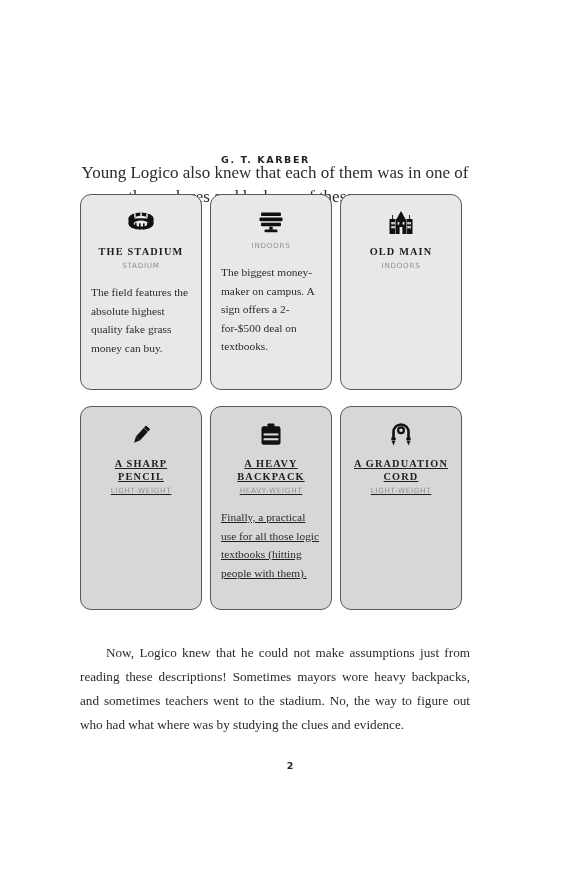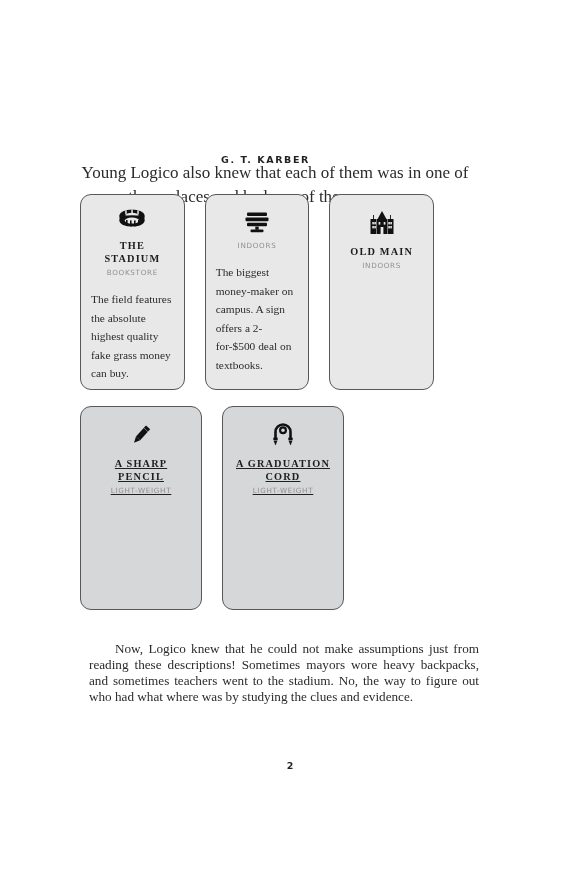--- a/index.html
+++ b/index.html
@@ -48,23 +48,23 @@
     font-size: 17px;
     line-height: 24px;
     color: #2b2b2b;
     text-align: center;
   }
 
   
   .grid {
     position: absolute;
     left: 80px;
-    width: 354px;
+    width: 390px;
     display: flex;
-    gap: 20px;
+    gap: 8px;
   }
   .grid-places { top: 194px; }
   .grid-weapons { top: 406px; text-decoration: underline; }
 
   .card {
     box-sizing: border-box;
     width: 122px;
     border: 1.3px solid #58585a;
     border-radius: 11px;
     padding: 11px 10px 10px 10px;
@@ -118,25 +118,24 @@
     text-align: left;
   }
 
   
   .closing {
     position: absolute;
     left: 80px;
     top: 628px;
     width: 390px;
     font-size: 13.2px;
-    line-height: 16px;
+    line-height: 24px;
     color: #2b2b2b;
     text-align: justify;
     text-indent: 26px;
-    margin-left: 9px;
   }
 
   
   .folio {
     position: absolute;
     left: 0;
     top: 760px;
     width: 580px;
     text-align: center;
     font-family: "DejaVu Sans", sans-serif;
@@ -168,21 +167,21 @@
           <rect x="13" y="12.4" width="1.6" height="6" fill="#111"></rect>
           <rect x="17" y="12.4" width="1.6" height="6" fill="#111"></rect>
           <rect x="21" y="12" width="1.6" height="5.4" fill="#111"></rect>
           <rect x="5.4" y="11.4" width="1.6" height="5" fill="#111"></rect>
           <rect x="8.2" y="2.4" width="1.5" height="4" fill="#e8e8e8"></rect>
           <rect x="14.3" y="1.4" width="1.5" height="4" fill="#e8e8e8"></rect>
           <rect x="20.3" y="2.4" width="1.5" height="4" fill="#e8e8e8"></rect>
         </svg>
       </div>
       <div class="card-title">THE STADIUM</div>
-      <div class="card-sub">BOOKSTORE</div>
+      <div class="card-sub">STADIUM</div>
       <div class="card-body">The field features the absolute highest quality fake grass money can buy.</div>
     </div>
 
     <div class="card">
       <div class="card-icon">
         <svg width="26" height="24" viewBox="0 0 26 24">
           <rect x="3" y="1.5" width="20" height="3.6" rx="1" fill="#111"></rect>
           <rect x="1.5" y="6.6" width="23" height="3.6" rx="1" fill="#111"></rect>
           <rect x="3" y="11.7" width="20" height="3.6" rx="1" fill="#111"></rect>
           <rect x="11.3" y="15.6" width="3.4" height="3.2" fill="#111"></rect>
@@ -230,20 +229,33 @@
             <rect x="10.3" y="1.5" width="5.6" height="3.2" fill="#111"></rect>
             <rect x="10.3" y="5" width="5.6" height="11.5" fill="#111"></rect>
             <polygon points="10.3,16.5 15.9,16.5 13.1,22.5" fill="#111"></polygon>
           </g>
         </svg>
       </div>
       <div class="card-title">A SHARP PENCIL</div>
       <div class="card-sub">LIGHT-WEIGHT</div>
     </div>
 
+    <div class="card">
+      <div class="card-icon">
+        <svg width="22" height="24" viewBox="0 0 22 24">
+          <rect x="7.5" y="0.5" width="7" height="3.4" rx="1" fill="#111"></rect>
+          <rect x="1.5" y="3.2" width="19" height="18.5" rx="2.2" fill="#111"></rect>
+          <rect x="3.6" y="10.4" width="14.8" height="2.1" fill="#d5d7d9"></rect>
+          <rect x="3.6" y="15.2" width="14.8" height="2.1" fill="#d5d7d9"></rect>
+        </svg>
+      </div>
+      <div class="card-title">A HEAVY BACKPACK</div>
+      <div class="card-sub">HEAVY-WEIGHT</div>
+      <div class="card-body">Finally, a practical use for all those logic textbooks (hitting people with them).</div>
+    </div>
 
     <div class="card">
       <div class="card-icon">
         <svg width="26" height="25" viewBox="0 0 26 25">
           <path d="M5.5 15 L5.5 9 A7.5 7.5 0 0 1 20.5 9 L20.5 15" fill="none" stroke="#111" stroke-width="2.6"></path>
           <circle cx="13" cy="7.2" r="2.9" fill="none" stroke="#111" stroke-width="2.2"></circle>
           <rect x="3.3" y="14.4" width="4.4" height="2.6" rx="0.6" fill="#111"></rect>
           <rect x="18.3" y="14.4" width="4.4" height="2.6" rx="0.6" fill="#111"></rect>
           <polygon points="3.5,17.4 7.5,17.4 5.5,22.4" fill="#111"></polygon>
           <polygon points="18.5,17.4 22.5,17.4 20.5,22.4" fill="#111"></polygon>

